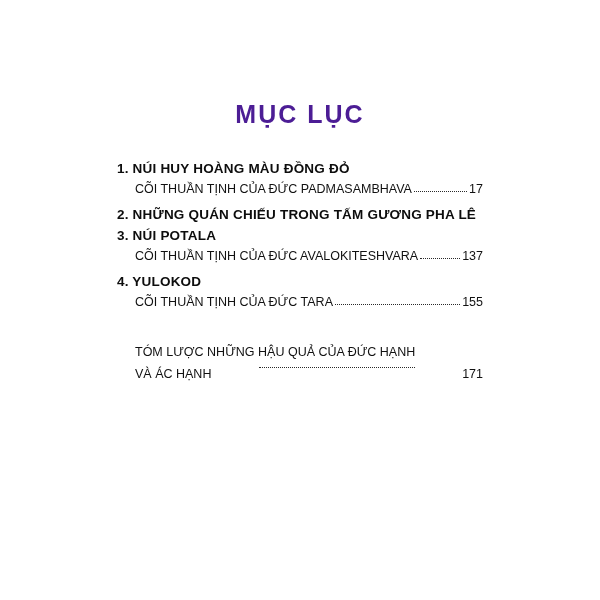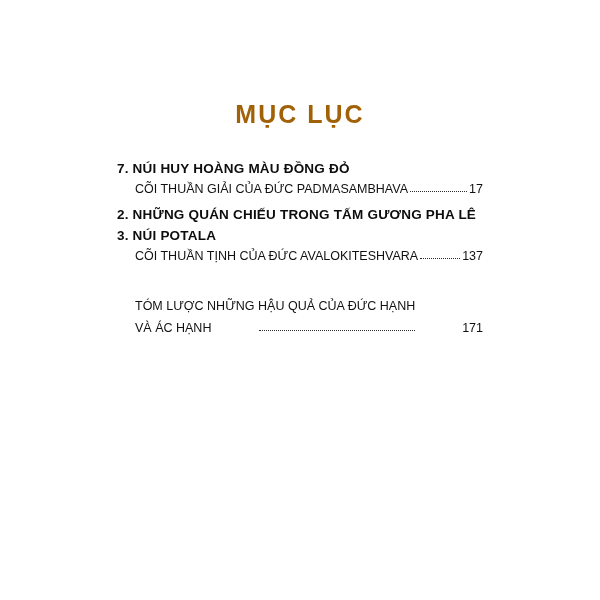--- a/index.html
+++ b/index.html
@@ -20,21 +20,21 @@
     height: 600px;
     box-sizing: border-box;
     background: #ffffff;
   }
   .title {
     text-align: center;
     font-size: 25px;
     font-weight: bold;
     letter-spacing: 2px;
     margin-top: 100px;
-    color: #a16207;
+    color: #4c1d95;
   }
   .toc {
     margin: 32px auto 0 auto;
     width: 366px;
   }
   .entry {
     margin-bottom: 3px;
   }
   .chapter {
     font-size: 13.5px;
@@ -75,21 +75,21 @@
     margin-bottom: 11px;
   }
   .sub-multiline .line1 {
     display: block;
     white-space: nowrap;
     margin-bottom: 8px;
     margin-top: 36px;
   }
   .sub-multiline .line2row {
     display: flex;
-    align-items: flex-end;
+    align-items: flex-start;
     gap: 46px;
   }
   .sub-multiline .line2row .label {
     white-space: nowrap;
   }
   .sub-multiline .line2row .dots {
     flex: 1 1 auto;
     border-bottom: 1px dotted #2a2a2a;
     margin: 0 1px 4px 2px;
     height: 0;
@@ -99,41 +99,49 @@
 </head>
 <body>
 
 <div class="page">
 
   <div class="title">MỤC LỤC</div>
 
   <div class="toc">
 
     <div class="entry">
-      <div class="chapter">7. NÚI HUY HOÀNG MÀU ĐỒNG ĐỎ</div>
+      <div class="chapter">1. NÚI HUY HOÀNG MÀU ĐỒNG ĐỎ</div>
       <div class="sub">
-        <span class="label">CÕI THUẦN GIẢI CỦA ĐỨC PADMASAMBHAVA</span>
+        <span class="label">CÕI THUẦN TỊNH CỦA ĐỨC PADMASAMBHAVA</span>
         <span class="dots"></span>
         <span class="page-num">17</span>
       </div>
     </div>
 
     <div class="entry">
       <div class="chapter">2. NHỮNG QUÁN CHIẾU TRONG TẤM GƯƠNG PHA LÊ</div>
     </div>
 
     <div class="entry">
       <div class="chapter">3. NÚI POTALA</div>
       <div class="sub">
         <span class="label">CÕI THUẦN TỊNH CỦA ĐỨC AVALOKITESHVARA</span>
         <span class="dots"></span>
         <span class="page-num">137</span>
       </div>
     </div>
 
+    <div class="entry">
+      <div class="chapter">4. YULOKOD</div>
+      <div class="sub">
+        <span class="label">CÕI THUẦN TỊNH CỦA ĐỨC TARA</span>
+        <span class="dots"></span>
+        <span class="page-num">155</span>
+      </div>
+    </div>
 
     <div class="entry">
       <div class="sub-multiline">
         <span class="line1">TÓM LƯỢC NHỮNG HẬU QUẢ CỦA ĐỨC HẠNH</span>
         <span class="line2row">
           <span class="label">VÀ ÁC HẠNH</span>
           <span class="dots"></span>
           <span class="page-num">171</span>
         </span>
       </div>

